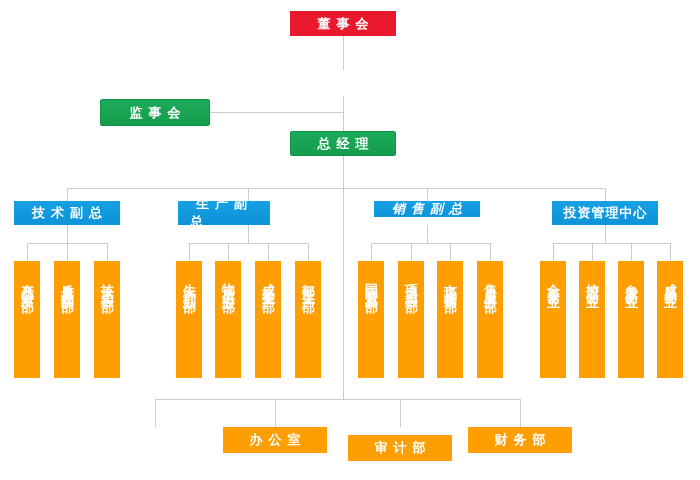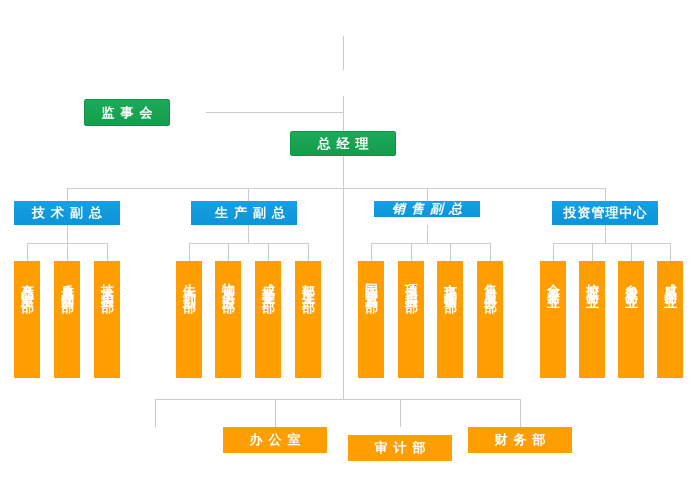--- a/index.html
+++ b/index.html
@@ -65,25 +65,26 @@
   <div class="vline" style="left:592px;top:243px;height:18px;"></div>
   <div class="vline" style="left:631px;top:243px;height:18px;"></div>
   <div class="vline" style="left:670px;top:243px;height:18px;"></div>
 
   <div class="hline" style="left:155px;top:399px;width:366px;"></div>
   <div class="vline" style="left:155px;top:399px;height:28px;"></div>
   <div class="vline" style="left:275px;top:399px;height:28px;"></div>
   <div class="vline" style="left:400px;top:399px;height:28px;"></div>
   <div class="vline" style="left:520px;top:399px;height:28px;"></div>
 
-  <div class="node green" style="left:84px;top:99px;width:86px;height:27px;">监事会</div>
+  <div class="node red" style="left:290px;top:11px;width:106px;height:25px;">董事会</div>
+  <div class="node green" style="left:100px;top:99px;width:110px;height:27px;">监事会</div>
   <div class="node green" style="left:290px;top:131px;width:106px;height:25px;">总经理</div>
 
   <div class="node blue" style="left:14px;top:201px;width:106px;height:24px;">技术副总</div>
-  <div class="node blue" style="left:191px;top:201px;width:106px;height:24px;padding-left:12px;">生产副总</div>
+  <div class="node blue" style="left:178px;top:201px;width:92px;height:24px;padding-left:12px;">生产副总</div>
   <div class="node blue" style="left:374px;top:201px;width:106px;height:16px;font-style:italic;">销售副总</div>
   <div class="node blue tight" style="left:552px;top:201px;width:106px;height:24px;">投资管理中心</div>
 
   <div class="node orange vnode" style="left:14px;top:261px;width:26px;height:117px;">产品研发部</div>
   <div class="node orange vnode" style="left:54px;top:261px;width:26px;height:117px;">质量控制部</div>
   <div class="node orange vnode" style="left:94px;top:261px;width:26px;height:117px;">技术工程部</div>
 
   <div class="node orange vnode" style="left:176px;top:261px;width:26px;height:117px;">生产计划部</div>
   <div class="node orange vnode" style="left:215px;top:261px;width:26px;height:117px;">物质供应部</div>
   <div class="node orange vnode" style="left:255px;top:261px;width:26px;height:117px;">成套生产部</div>

